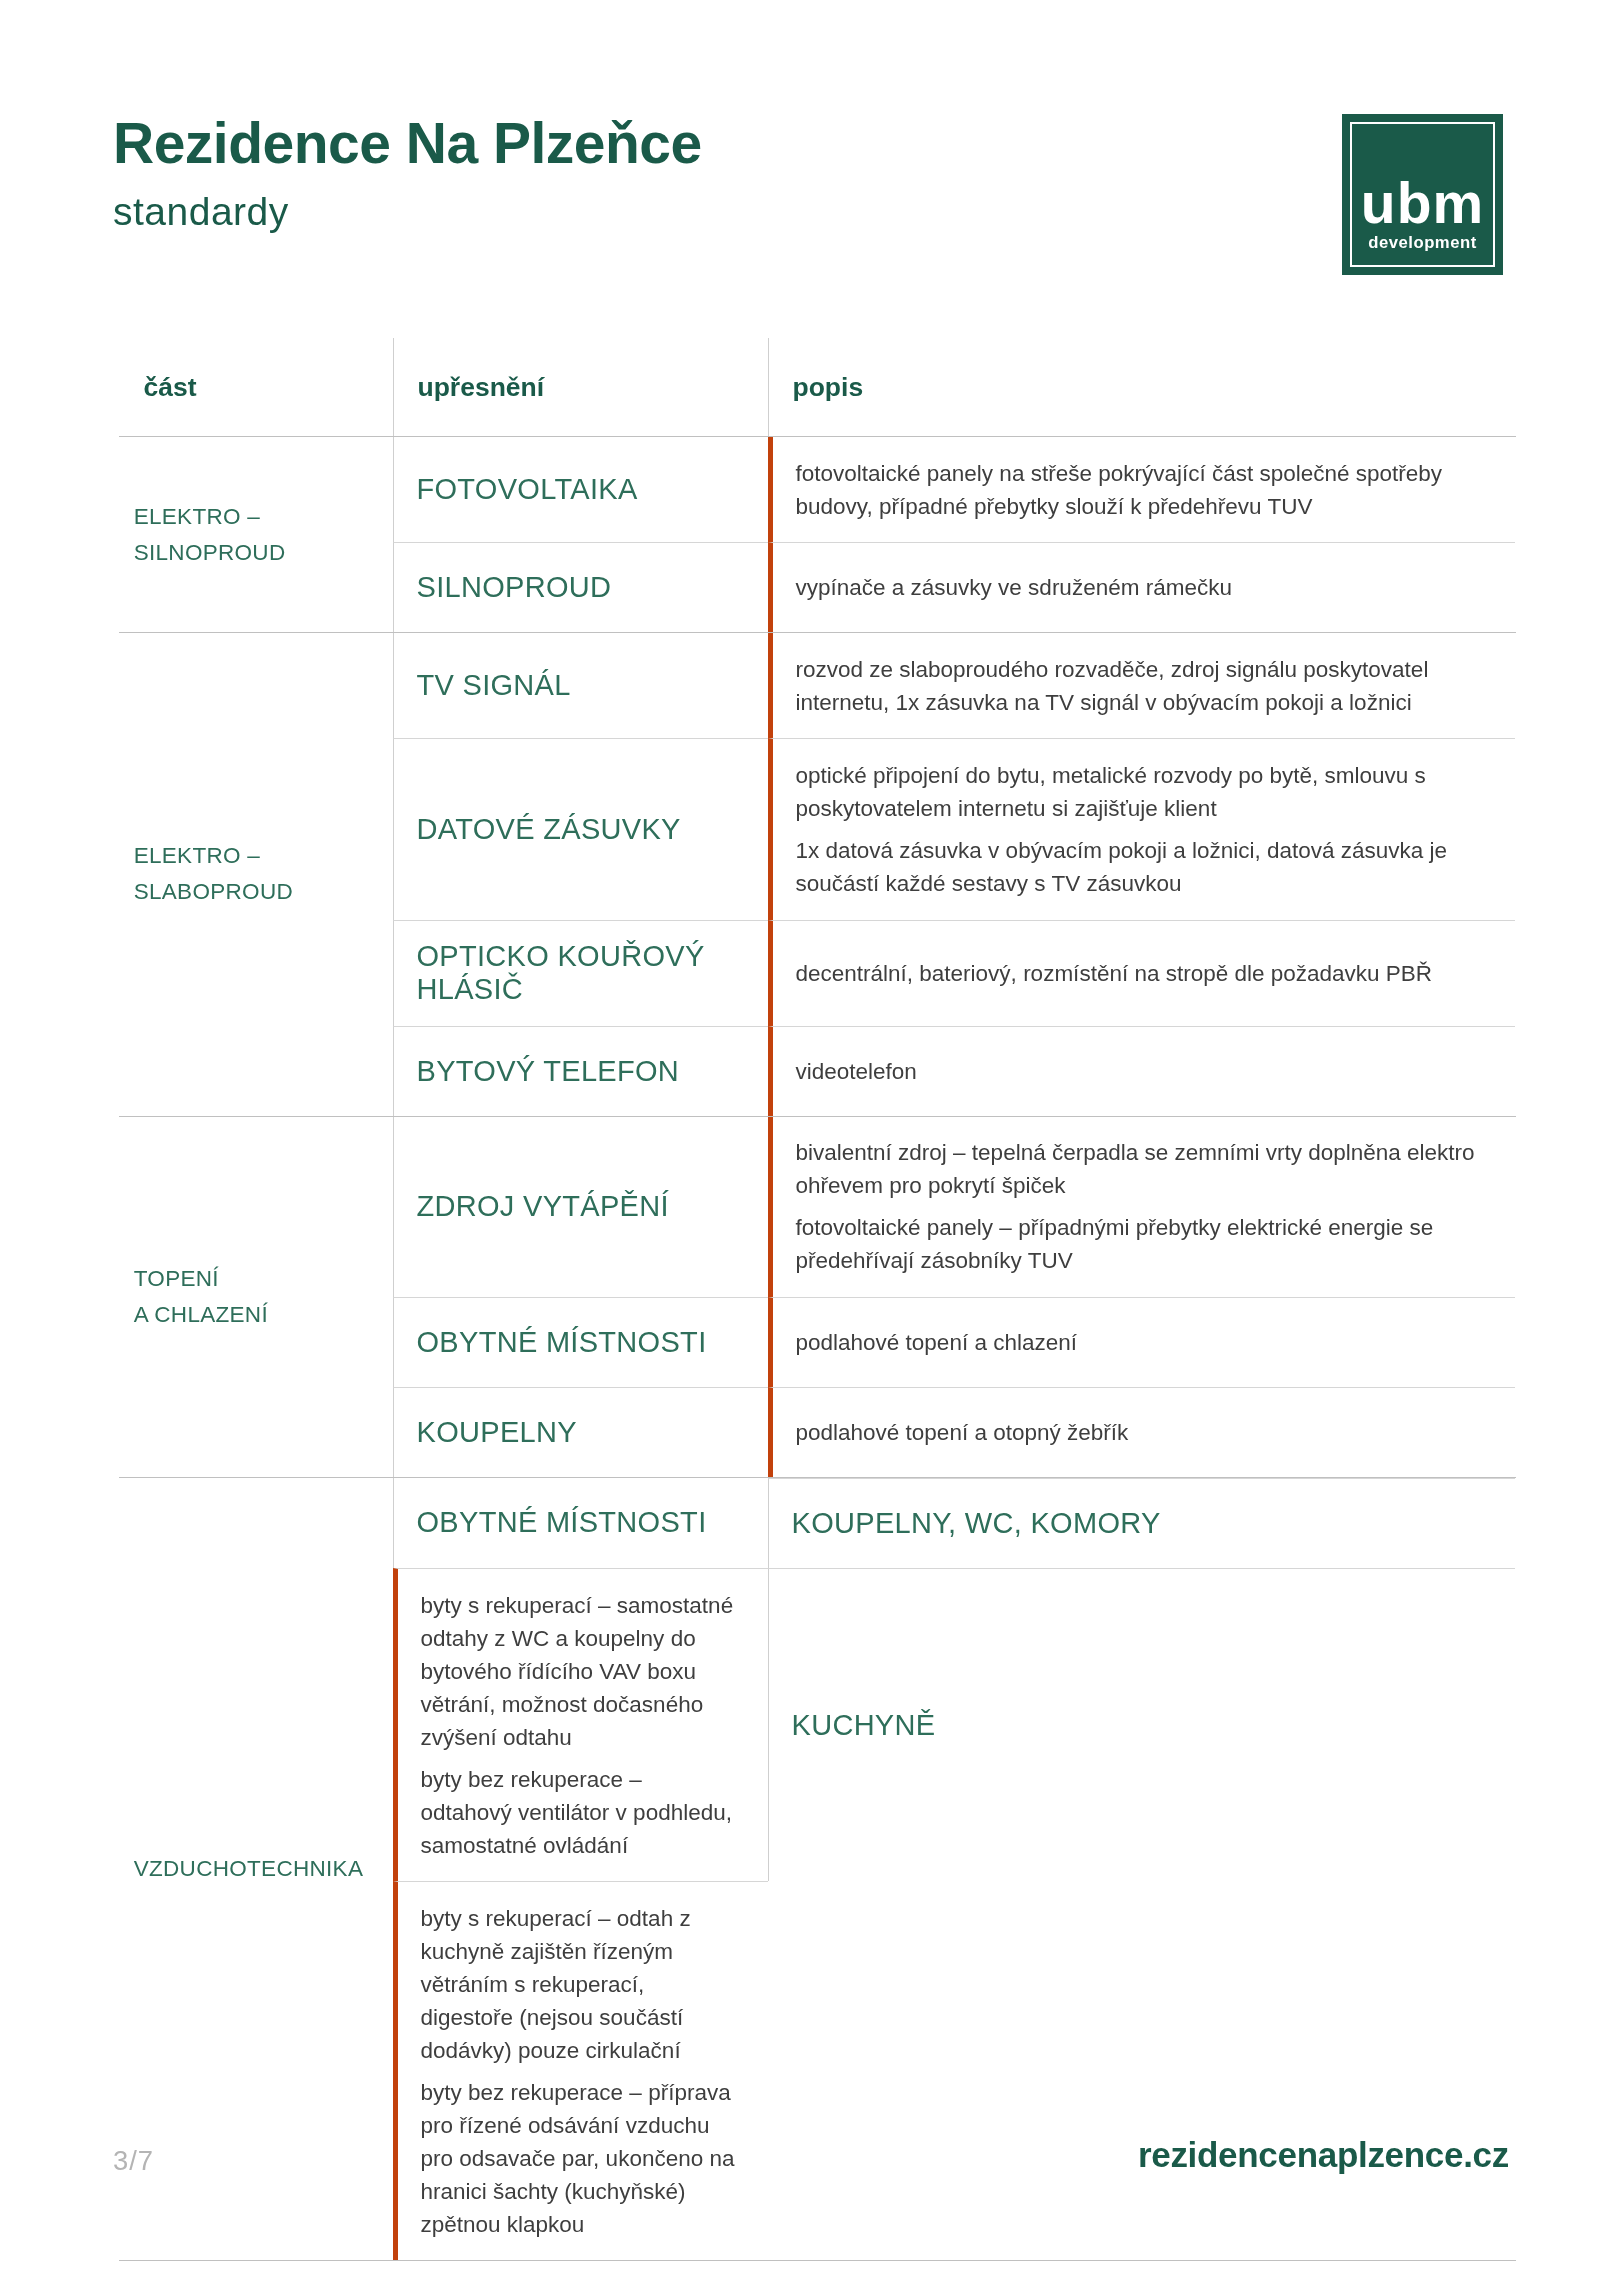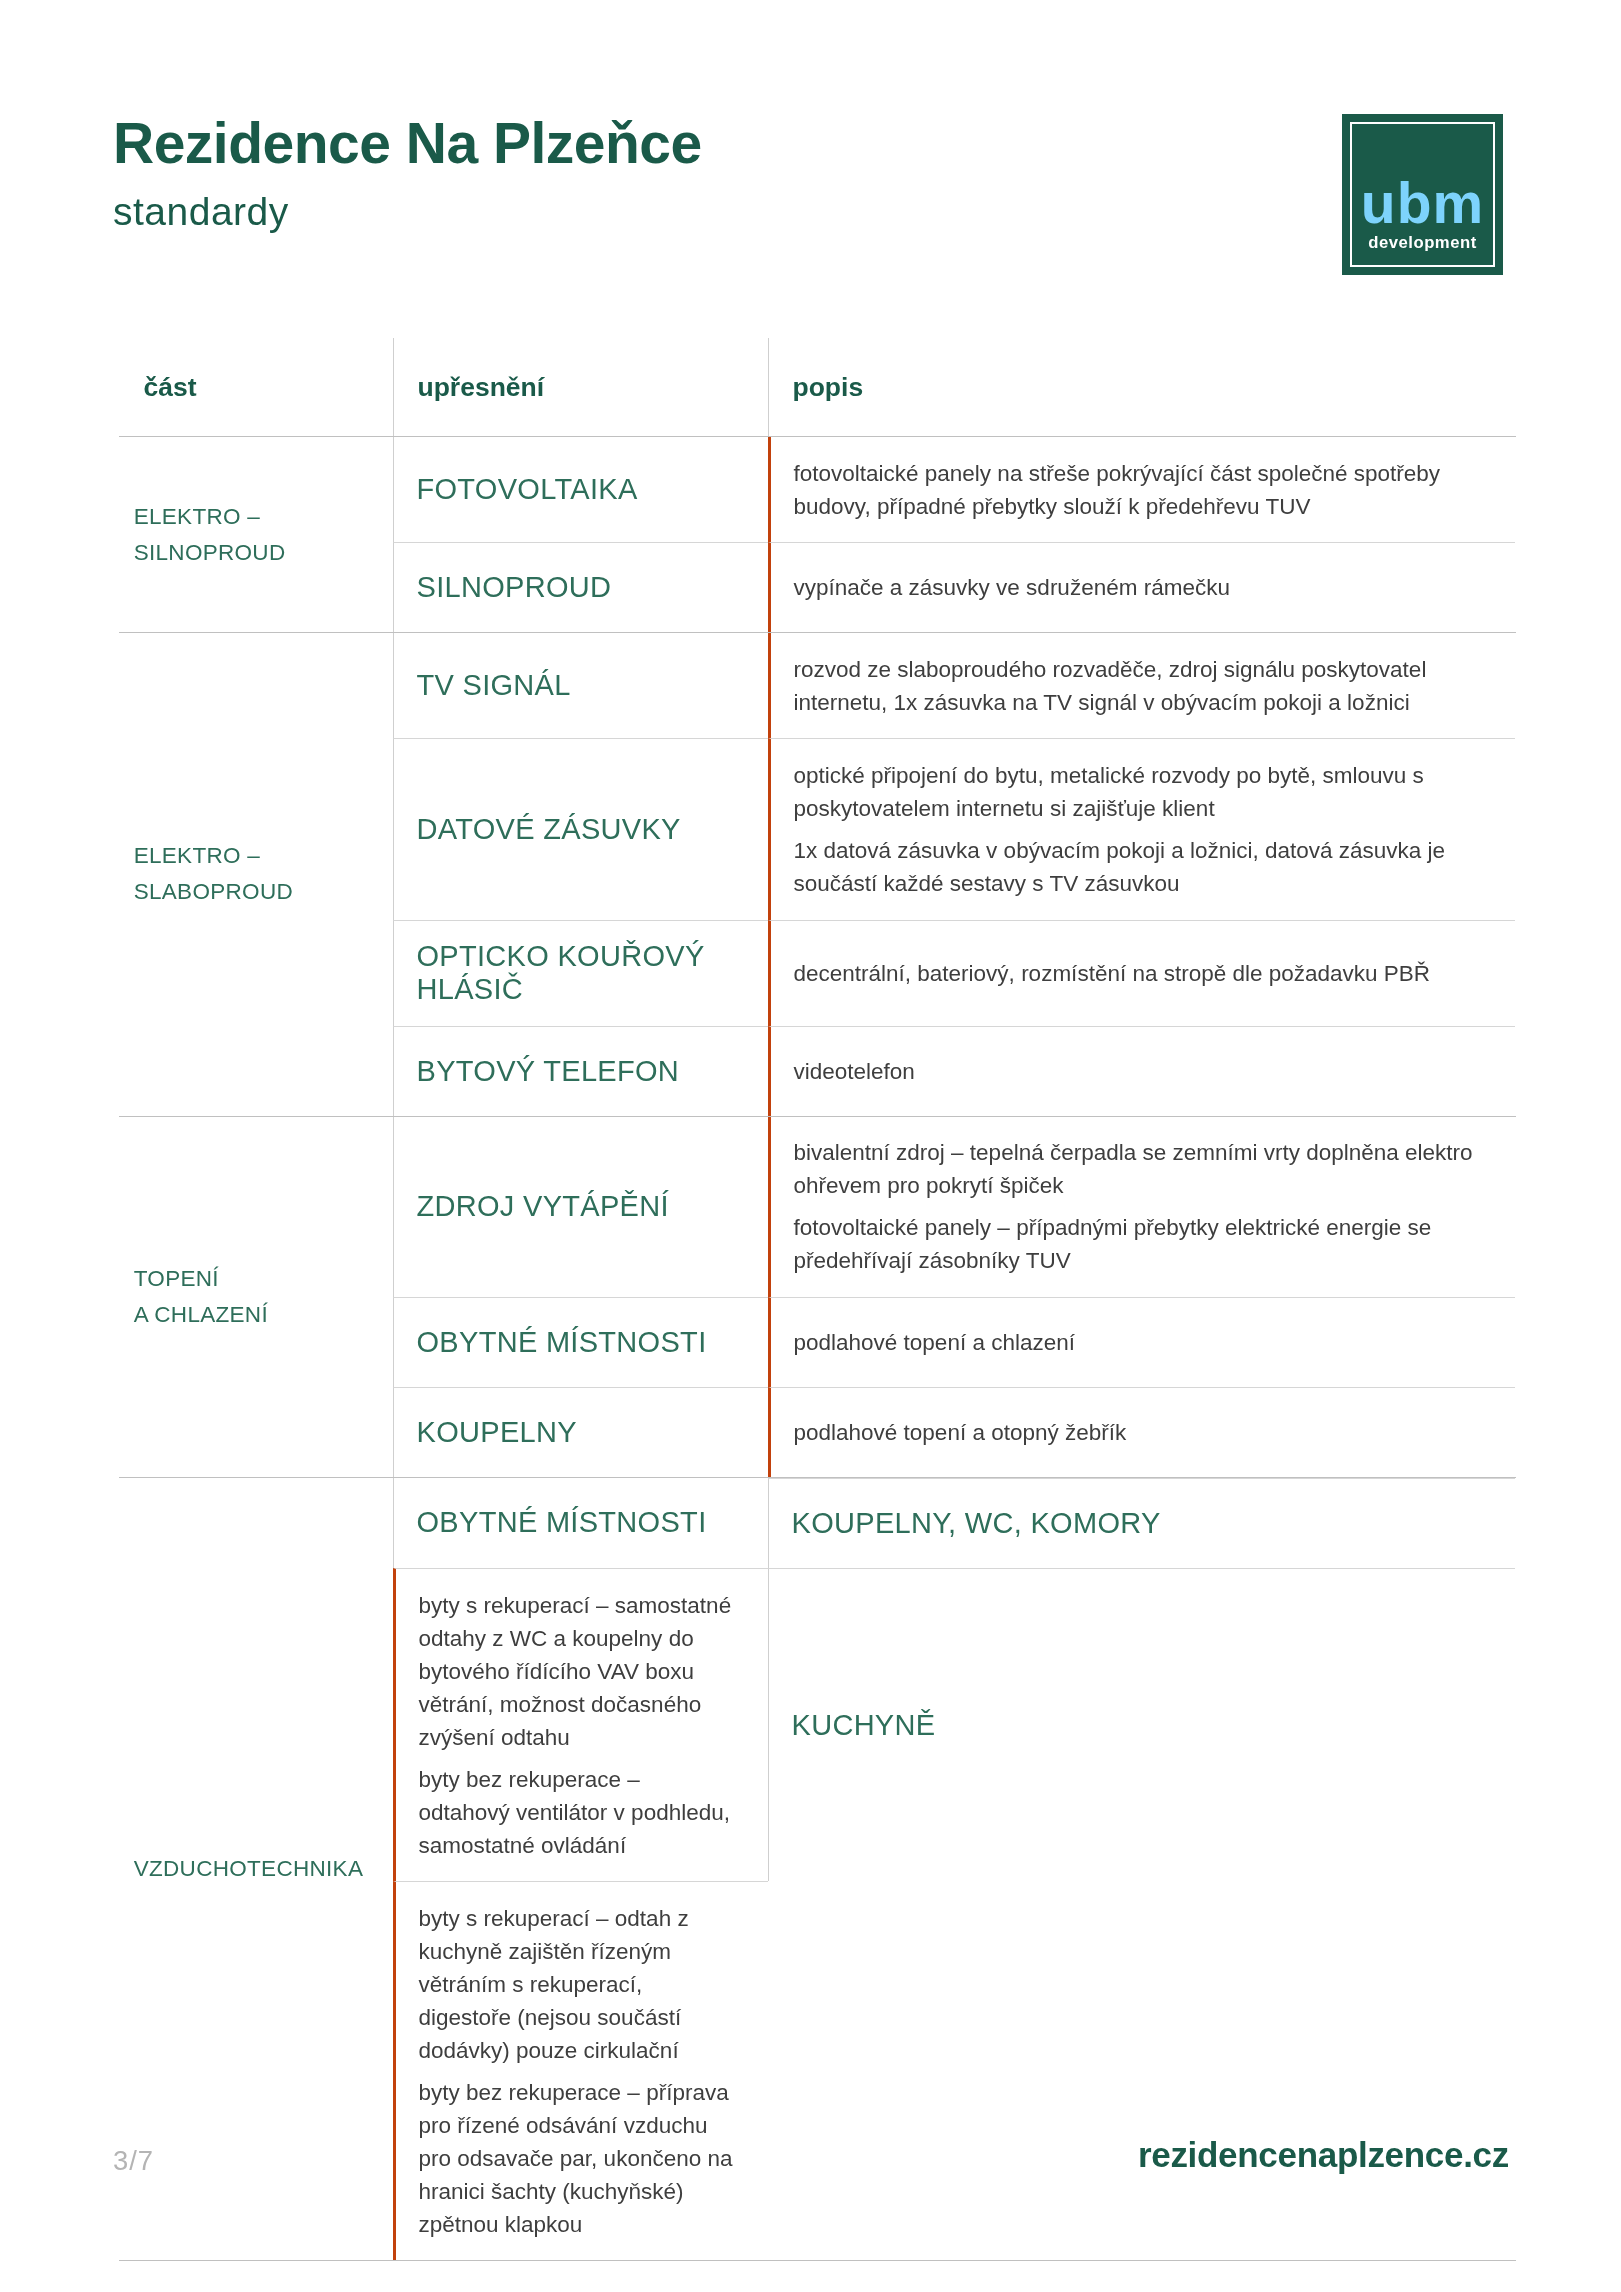--- a/index.html
+++ b/index.html
@@ -29,21 +29,21 @@
     width: 161px; height: 161px;
     background: var(--brand, #1a5a49);
     display: flex; flex-direction: column; align-items: center; justify-content: flex-end;
     padding-bottom: 21.6px;
   }
   .logo::after {
     content: ""; position: absolute; inset: 7.8px;
     border: 2px solid #ffffff; pointer-events: none;
   }
   .logo-name {
-    color: #7dd3fc; font-size: 57px; font-weight: 700;
+    color: #ffffff; font-size: 57px; font-weight: 700;
     line-height: 0.9; letter-spacing: 1px;
   }
   .logo-tagline {
     color: #ffffff; font-size: 16.7px; font-weight: 700; letter-spacing: 0.5px;
     margin-top: 3.9px;
   }
 
   
   .standards-table { position: absolute; top: 338px; left: 119px; width: 1397px; }
   .thead, .tgroup {
@@ -71,21 +71,21 @@
   .row-label {
     display: flex; align-items: center;
     padding: 19.6px 11.8px 19.6px 22.5px;
     font-size: 29px; letter-spacing: 0.3px;
     color: var(--label, #2e6e5a);
     border-left: 1px solid #cfcfcf;
   }
   .row-desc {
     display: flex; flex-direction: column; justify-content: center;
     padding: 19.6px 33px 19.6px 22.5px;
-    border-left: 3px solid #c2410c;
+    border-left: 5px solid #c2410c;
     font-size: 22.5px; line-height: 33px;
     color: var(--body, #3e3e3e);
   }
   .row-desc p + p { margin-top: 9px; }
   .sep { border-top: 1px solid #d6d6d6; }
 
   
   .page-number {
     position: absolute; left: 113px; top: 2145px;
     font-size: 27.4px; color: var(--muted, #b4b4b4); letter-spacing: 1px;

